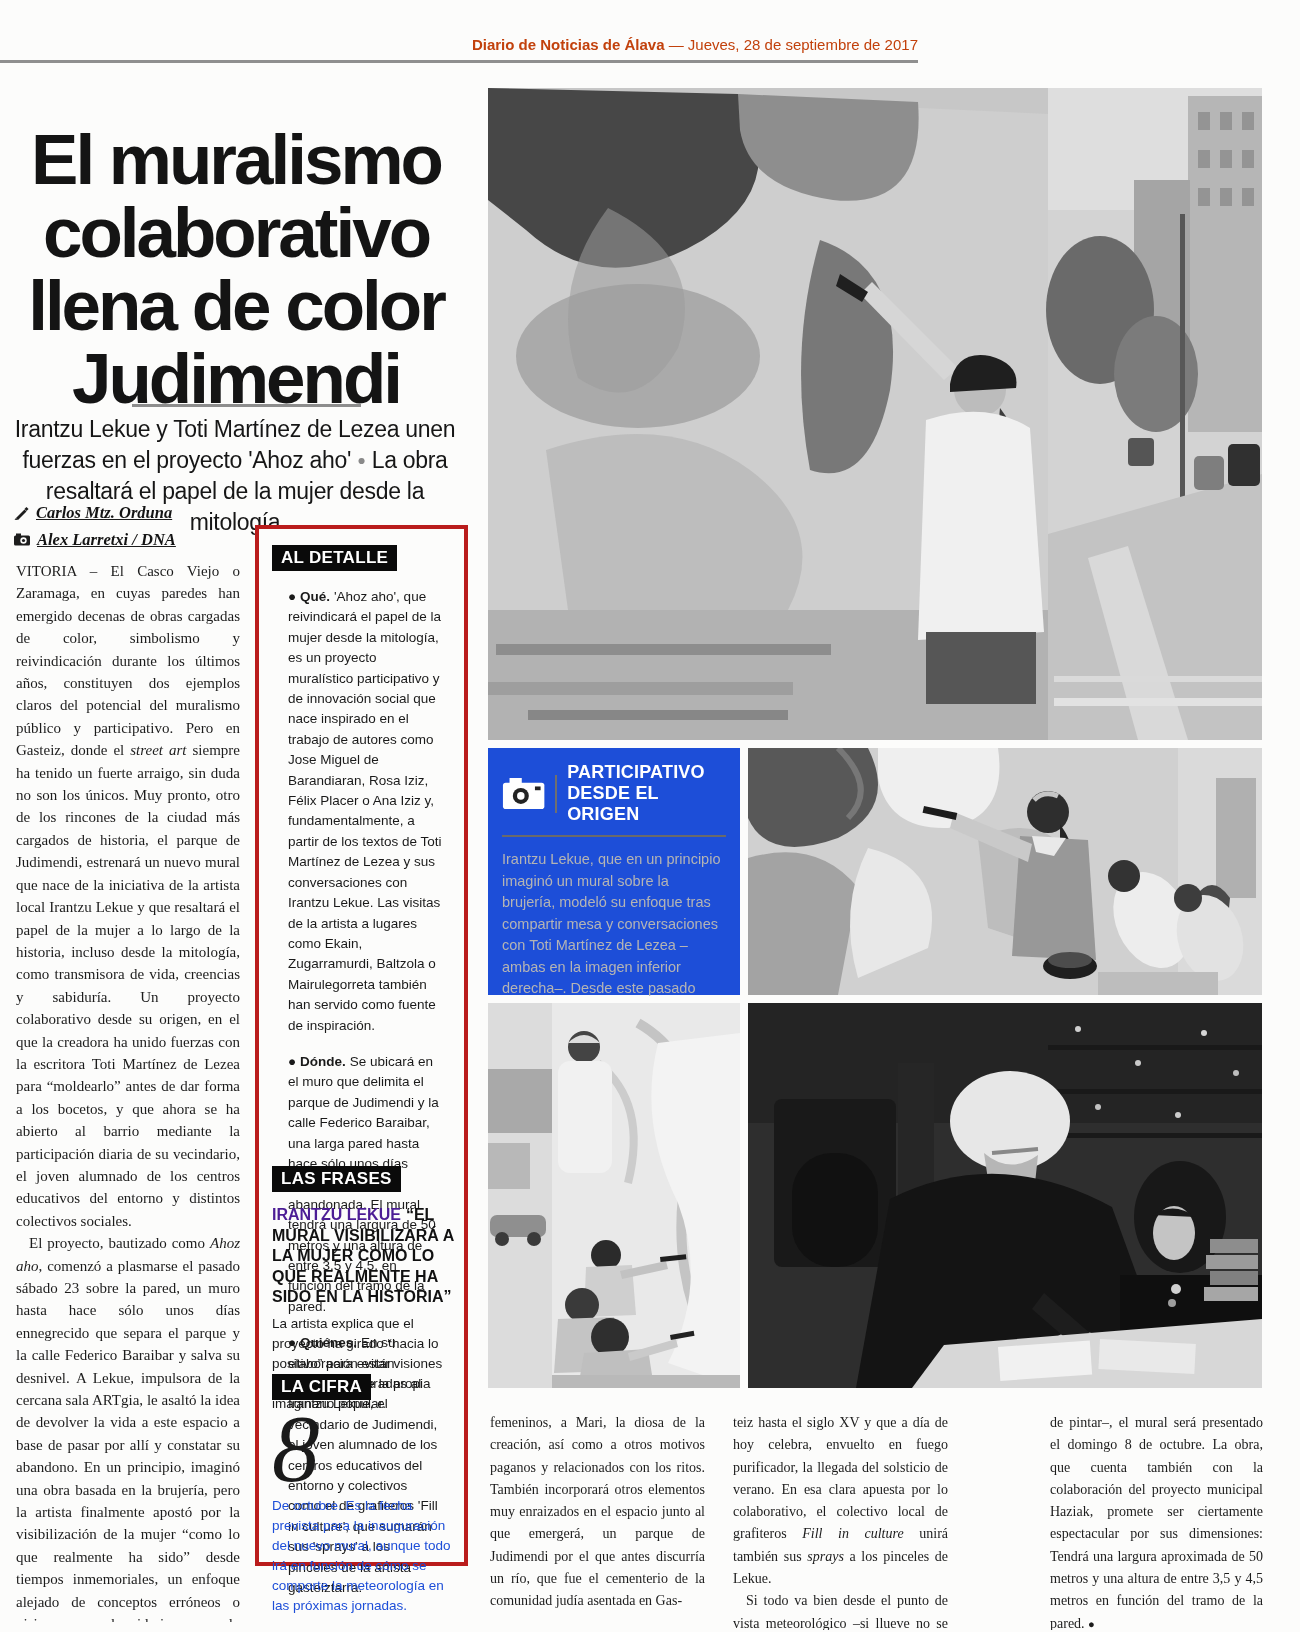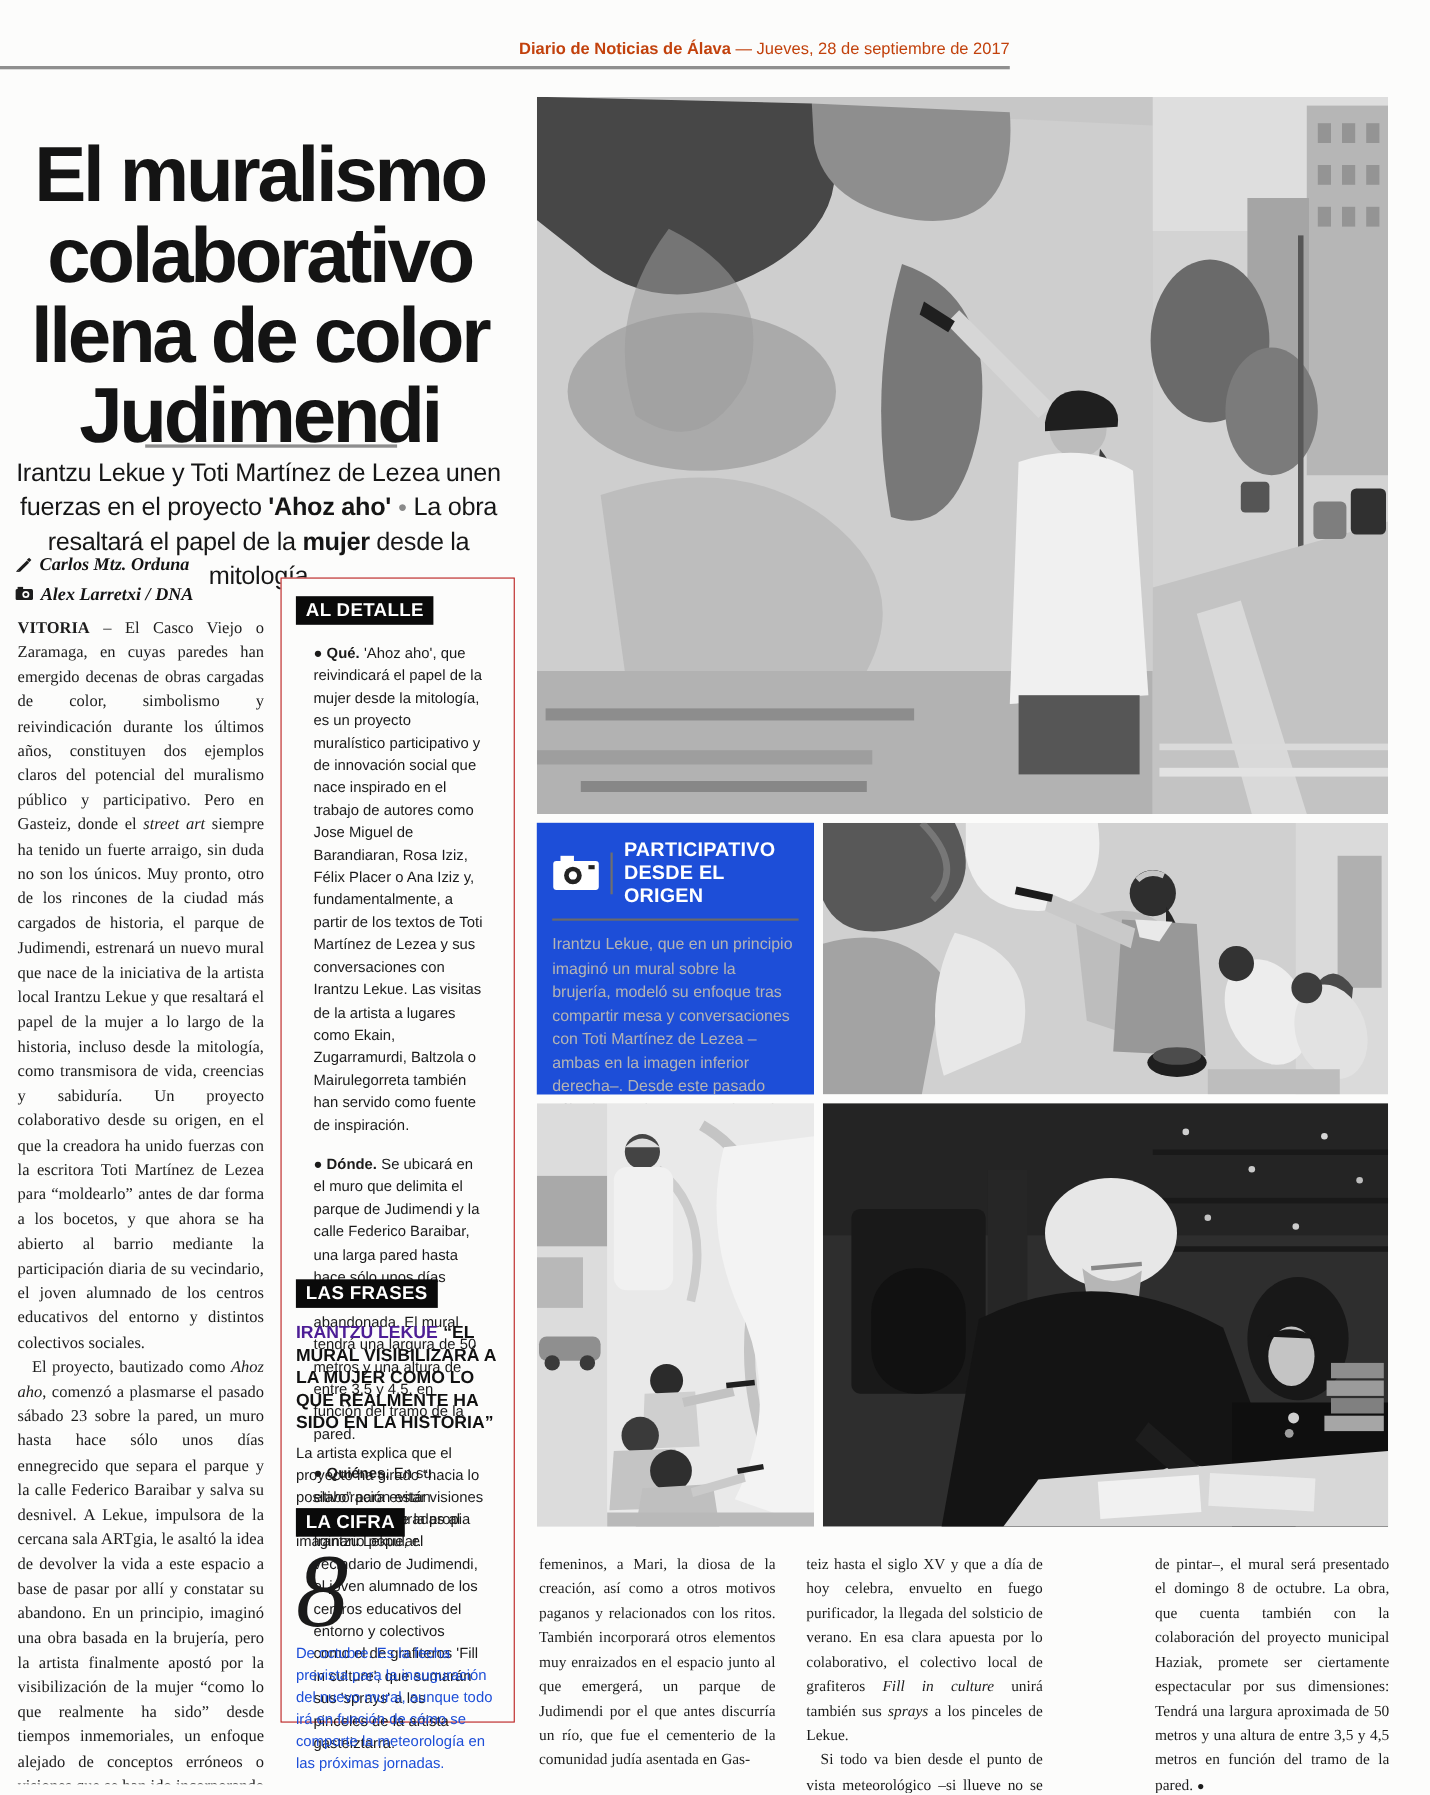--- a/index.html
+++ b/index.html
@@ -14,42 +14,42 @@
   .masthead-rule{position:absolute;left:0;top:60px;width:918px;height:3px;background:#8f8f8f;}
 
   
   .headline{position:absolute;left:4px;top:94px;width:464px;text-align:center;
             font-family:Liberation Sans, sans-serif;font-weight:bold;font-size:71px;
             line-height:73px;letter-spacing:-3px;color:#141414;margin-top:29px;}
   .hl-rule{position:absolute;left:132px;top:404px;width:229px;height:3px;background:#8d8d8d;}
   .subhead{position:absolute;left:2px;top:414px;width:466px;text-align:center;
            font-family:"Liberation Sans", sans-serif;font-size:23px;line-height:31px;
            letter-spacing:-0.3px;color:#161616;}
-  .seg-b{font-weight:bold;}
+  .seg-b{font-weight:normal;}
   .seg-i{font-style:italic;}
   .seg-dot{color:#8a8a8a;font-size:0.62em;vertical-align:0.18em;}
   .seg-end{font-size:0.8em;}
 
   
   .byline{position:absolute;left:14px;top:499px;font-family:"Liberation Serif", serif;}
-  .byline .row{display:flex;align-items:center;height:27px;}
+  .byline .row{display:flex;align-items:center;height:27px;text-decoration:underline;}
   .byline .name{font-weight:bold;font-style:italic;font-size:16.5px;margin-left:7px;color:#141414;}
 
   
   .artcol{position:absolute;text-align:justify;font-size:15px;line-height:22.4px;color:#1c1c1c;overflow:hidden;}
   .artcol p{margin:0;}
   .artcol p.ind{text-indent:13px;}
   #col1{left:16px;top:560px;width:224px;height:1062px;}
   #bcol1{left:490px;top:1412px;width:215px;height:218px;font-size:14px;line-height:22.3px;}
   #bcol2{left:733px;top:1412px;width:215px;height:218px;font-size:14px;line-height:22.3px;}
   #bcol3{left:1050px;top:1412px;width:213px;height:218px;font-size:14px;line-height:22.3px;font-family:Liberation Serif, serif;}
 
   
   .infobox{position:absolute;left:255px;top:525px;width:213px;height:1041px;
-           border:1px solid #b91c1c;background:#fcfcfb;
+           border:4px solid #b91c1c;background:#fcfcfb;
            font-family:"Liberation Sans", sans-serif;}
   .ibsection{position:absolute;left:13px;width:187px;}
   .iblabel{display:inline-block;background:#0a0a0a;color:#ffffff;
            font-weight:bold;font-size:17px;line-height:17px;padding:4px 9px 5px;letter-spacing:0.3px;}
   #sec-detalle{top:16px;}
   #sec-detalle .items{margin-top:13px;font-size:13.5px;line-height:20.4px;color:#1a1a1a;}
   #sec-detalle .items p{margin:16px;}
   .lead{font-weight:bold;margin-right:4px;}
   #sec-frases{top:637px;}
   #sec-frases .quote{margin:13px 0 0 0;font-weight:bold;font-size:16px;line-height:20.5px;color:#111;}

